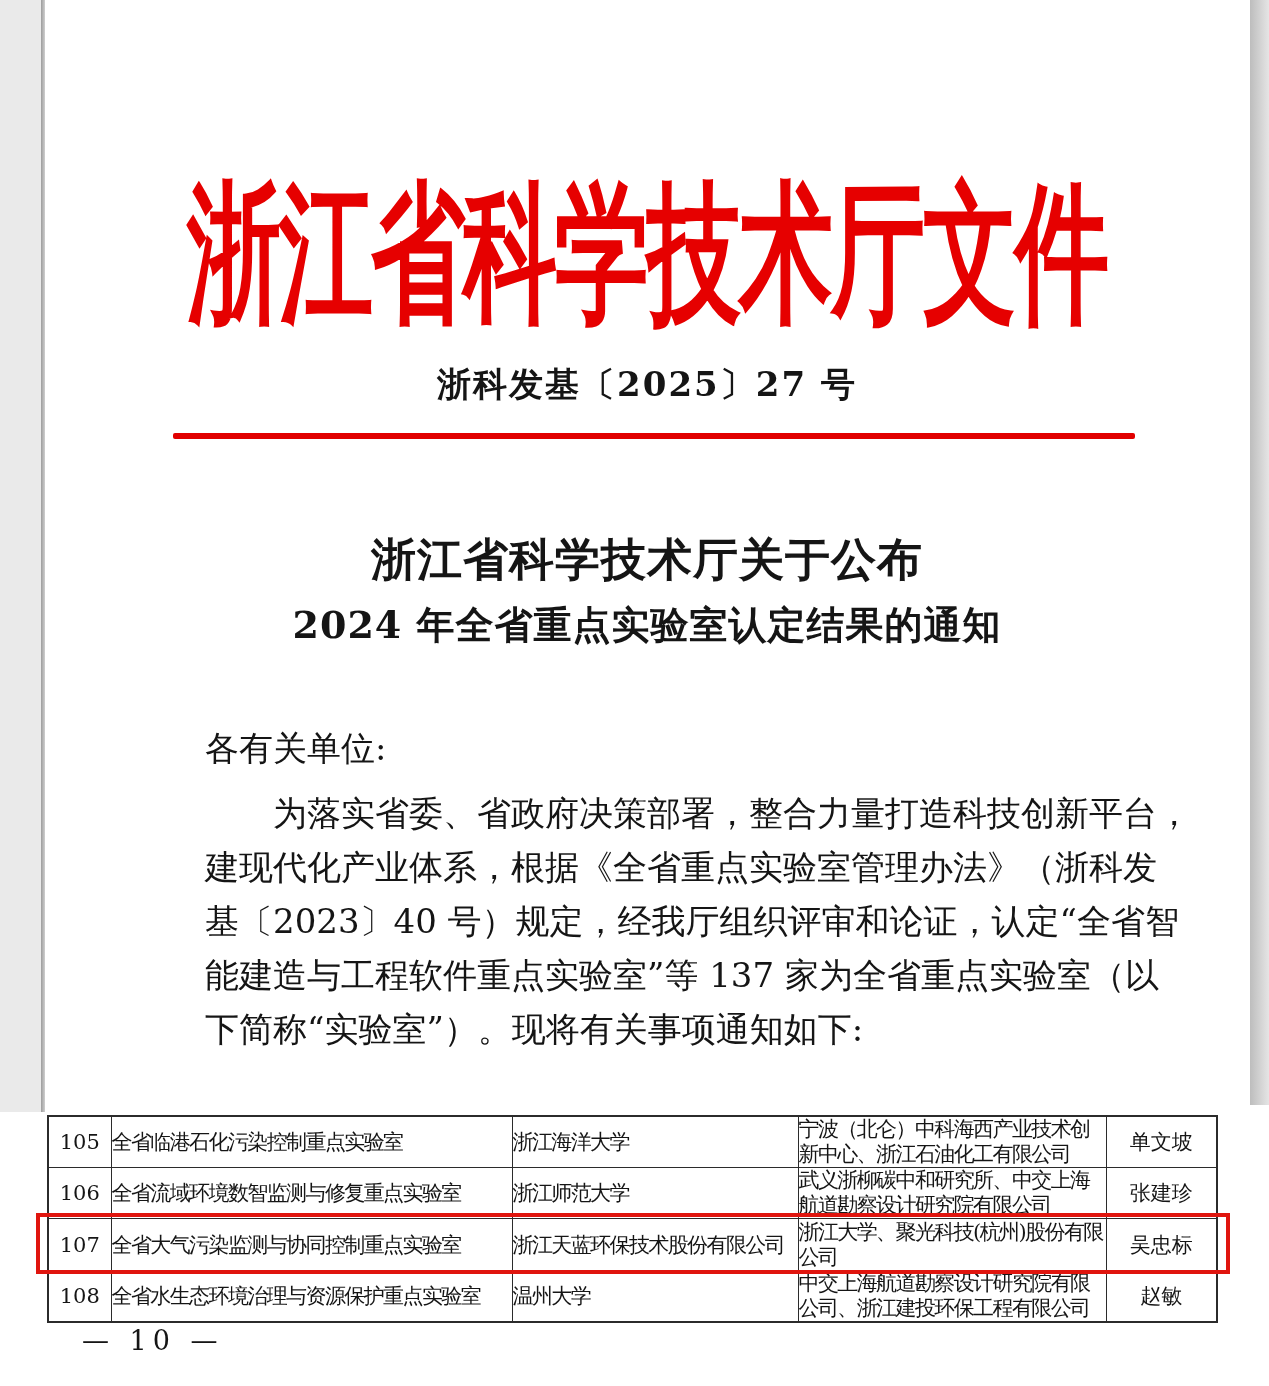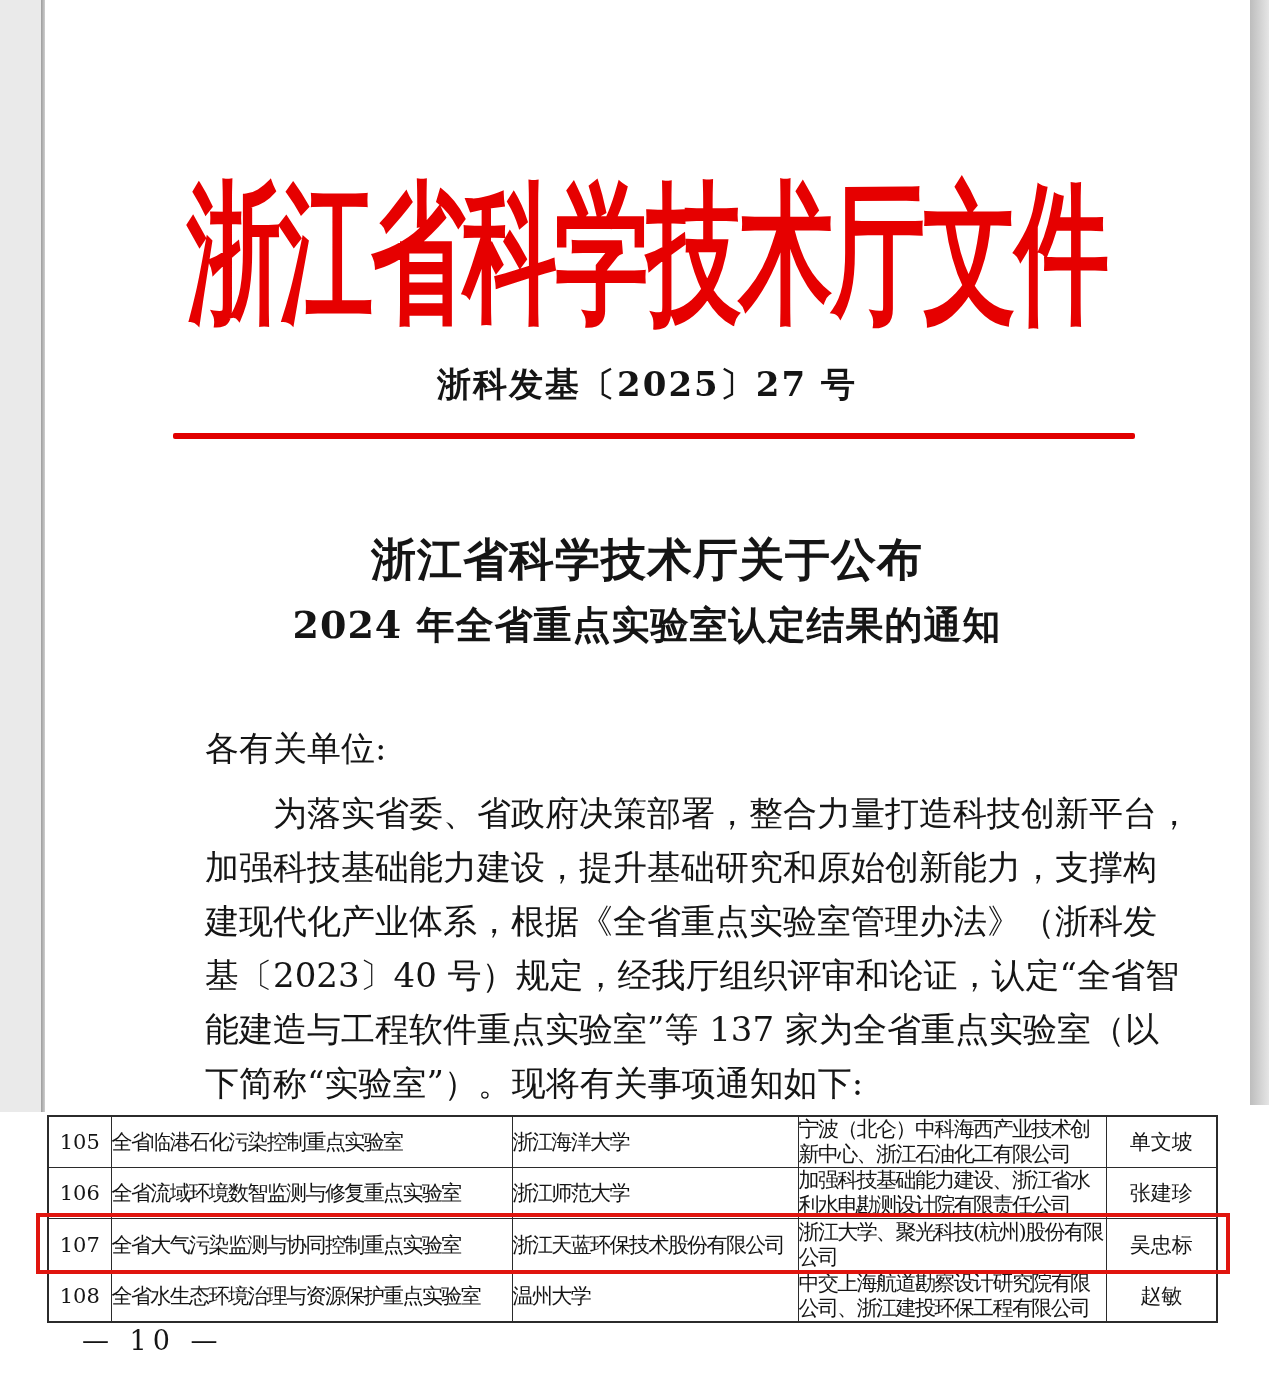--- a/index.html
+++ b/index.html
@@ -95,21 +95,20 @@
   <div class="doc-number">浙科发基〔2025〕27 号</div>
   <div class="red-rule"></div>
 
   <div class="subtitle-1">浙江省科学技术厅关于公布</div>
   <div class="subtitle-2">2024 年全省重点实验室认定结果的通知</div>
 
   <div class="salutation">各有关单位:</div>
 
   <div class="body-text">
       <div class="bline">为落实省委、省政府决策部署，整合力量打造科技创新平台，</div>
-      <div class="bline">加强科技基础能力建设，提升基础研究和原始创新能力，支撑构</div>
       <div class="bline">建现代化产业体系，根据《全省重点实验室管理办法》（浙科发</div>
       <div class="bline">基〔2023〕40 号）规定，经我厅组织评审和论证，认定“全省智</div>
       <div class="bline">能建造与工程软件重点实验室”等 137 家为全省重点实验室（以</div>
       <div class="bline">下简称“实验室”）。现将有关事项通知如下:</div>
     </div>
 </div>
 
 <div class="bottom-section">
   <table class="results-table">
     <colgroup>
@@ -124,21 +123,21 @@
     <td class="c-no">105</td>
     <td class="c-lab">全省临港石化污染控制重点实验室</td>
     <td class="c-host">浙江海洋大学</td>
     <td class="c-partners">宁波（北仑）中科海西产业技术创新中心、浙江石油化工有限公司</td>
     <td class="c-director">单文坡</td>
   </tr>
         <tr class="data-row">
     <td class="c-no">106</td>
     <td class="c-lab">全省流域环境数智监测与修复重点实验室</td>
     <td class="c-host">浙江师范大学</td>
-    <td class="c-partners">加强科技基础能力建设、浙江省水利水电勘测设计院有限责任公司</td>
+    <td class="c-partners">武义浙柳碳中和研究所、中交上海航道勘察设计研究院有限公司</td>
     <td class="c-director">张建珍</td>
   </tr>
         <tr class="data-row hl">
     <td class="c-no">107</td>
     <td class="c-lab">全省大气污染监测与协同控制重点实验室</td>
     <td class="c-host">浙江天蓝环保技术股份有限公司</td>
     <td class="c-partners">浙江大学、聚光科技(杭州)股份有限公司</td>
     <td class="c-director">吴忠标</td>
   </tr>
         <tr class="data-row">

